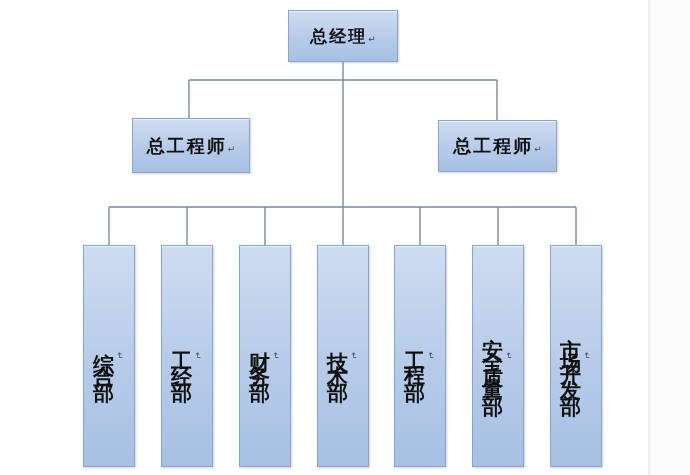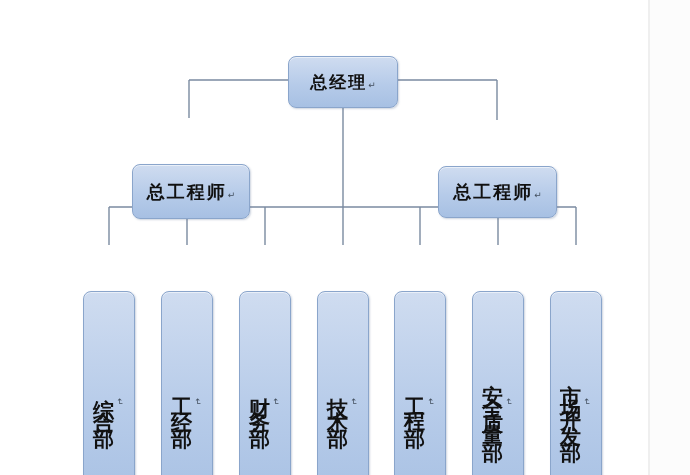--- a/index.html
+++ b/index.html
@@ -21,24 +21,23 @@
     width: 690px; height: 475px;
   }
   .node {
     position: absolute;
     box-sizing: border-box;
     display: flex;
     align-items: center;
     justify-content: center;
     background: linear-gradient(180deg, var(--box-top, #cfdcf0) 0%, #b6cbe9 55%, var(--box-bottom, #a7c0e3) 100%);
     border: 1px solid var(--box-border, #8aa5cb);
-    border-radius: 8px;
+    border-radius: 0;
     box-shadow: inset 0 1px 0 rgba(255,255,255,0.55), 1px 1px 2px rgba(110,130,160,0.35);
     color: #111111;
-    margin-top: 46px;
   }
   .hnode .label {
     font-weight: bold;
     font-size: 18px;
     letter-spacing: 2px;
     white-space: nowrap;
   }
   .root-node .label { font-size: 17px; }
   .vnode .label {
     writing-mode: vertical-rl;

